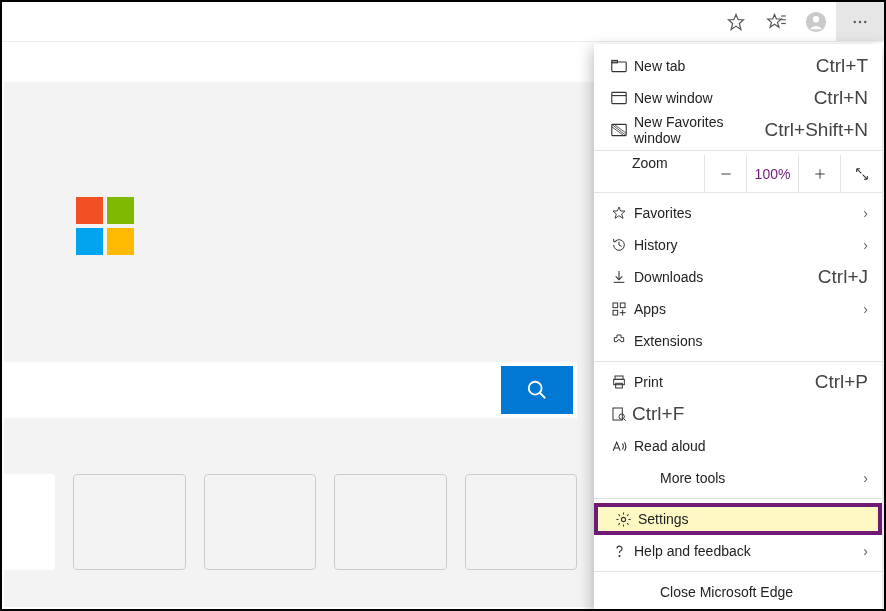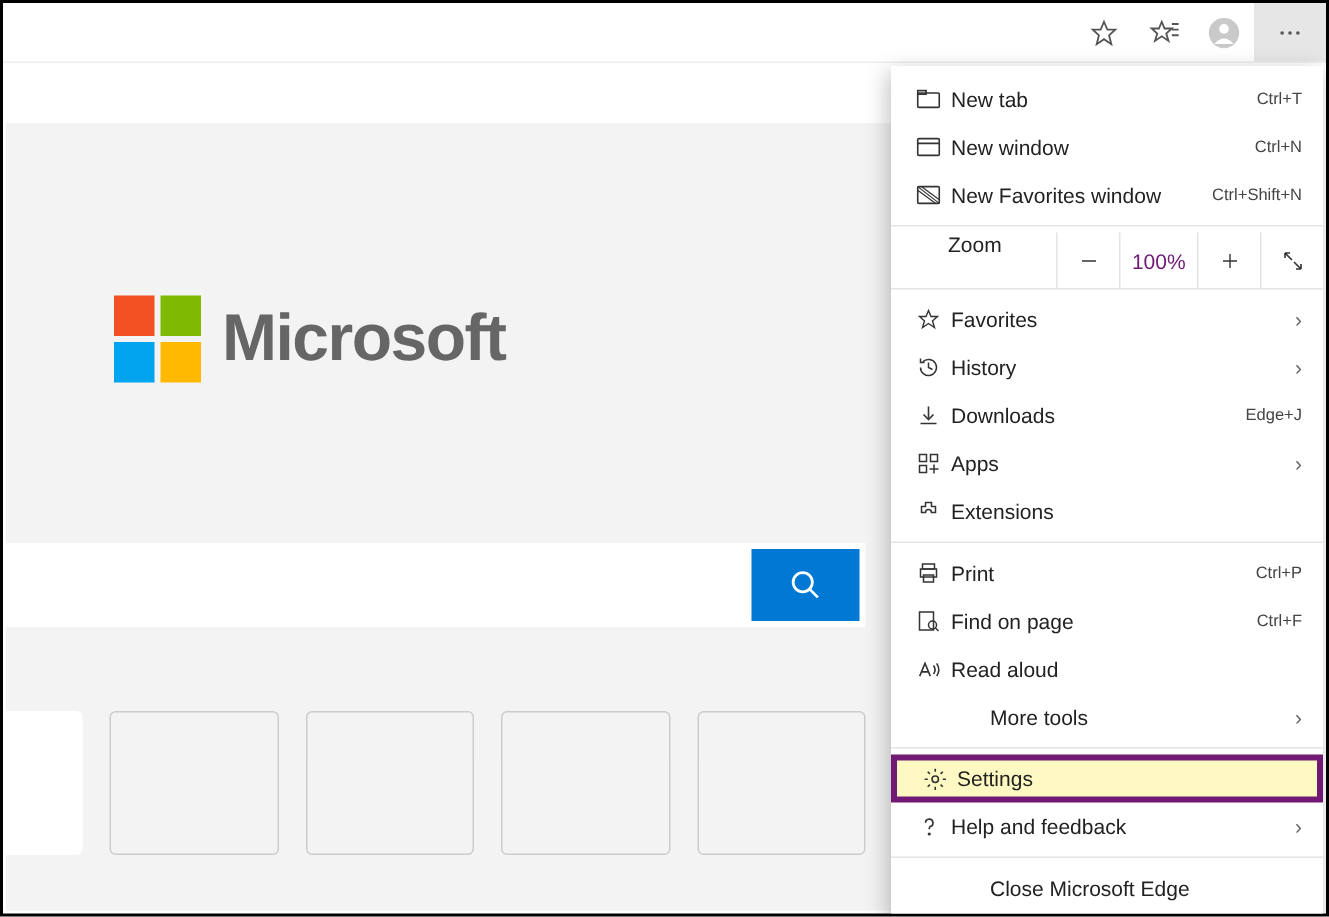--- a/index.html
+++ b/index.html
@@ -78,21 +78,21 @@
     z-index:10;
   }
   .row {
     height: 32px;
     display:flex; align-items:center;
     padding: 0 14px 0 12px;
     position:relative;
   }
   .row .ic { width:26px; display:flex; justify-content:center; }
   .row .lbl { flex:1; padding-left: 2px; color:#222; }
-  .row .acc { color:#444; font-size:11px;text-align:right; }
+  .row .acc { color:#444; font-size:19px;text-align:right; }
   .row .chev { color:#666; width:14px; text-align:right; }
   .sep { height:1px; background:#e4e4e4; margin:4px 0; }
 
   .zoomrow {
     height: 38px; display:flex; align-items:flex-start; position:relative;
     border-bottom:1px solid #e4e4e4;
   }
   .zoom-lbl { padding-left:38px; flex:1; color:#222; }
   .zoom-cell {
     width:42px; height:100%; display:flex; align-items:center; justify-content:center;
@@ -152,21 +152,20 @@
   <div class="tabstrip"></div>
   <div class="canvas">
 
     <div class="brand">
       <div class="logo">
         <div class="sq" style="background:#f25022"></div>
         <div class="sq" style="background:#7fba00"></div>
         <div class="sq" style="background:#00a4ef"></div>
         <div class="sq" style="background:#ffb900"></div>
       </div>
-      <div class="brand-text">Microsoft</div>
     </div>
 
     <div class="searchbar">
       <div class="spacer"></div>
       <div class="search-btn">
         <svg width="22" height="22" viewBox="0 0 24 24" fill="none" stroke="#fff" stroke-width="2">
             <circle cx="10" cy="10" r="7"></circle>
             <line x1="15" y1="15" x2="21" y2="21"></line>
           </svg>
       </div>
@@ -268,21 +267,21 @@
 
   <div class="row">
     <span class="ic">
       <svg width="16" height="16" viewBox="0 0 24 24" fill="none" stroke="#333" stroke-width="1.6">
           <line x1="12" y1="3" x2="12" y2="15"></line>
           <polyline points="7,11 12,16 17,11"></polyline>
           <line x1="4" y1="20" x2="20" y2="20"></line>
         </svg>
     </span>
     <span class="lbl">Downloads</span>
-    <span class="acc">Edge+J</span>
+    <span class="acc">Ctrl+J</span>
   </div>
 
   <div class="row">
     <span class="ic">
       <svg width="16" height="16" viewBox="0 0 24 24" fill="none" stroke="#333" stroke-width="1.5">
           <rect x="3" y="3" width="7" height="7"></rect>
           <rect x="14" y="3" width="7" height="7"></rect>
           <rect x="3" y="14" width="7" height="7"></rect>
           <line x1="17.5" y1="13" x2="17.5" y2="22"></line>
           <line x1="13" y1="17.5" x2="22" y2="17.5"></line>
@@ -316,21 +315,20 @@
   </div>
 
   <div class="row">
     <span class="ic">
       <svg width="16" height="16" viewBox="0 0 24 24" fill="none" stroke="#333" stroke-width="1.5">
           <rect x="3" y="3" width="14" height="18"></rect>
           <circle cx="16" cy="16" r="4"></circle>
           <line x1="19" y1="19" x2="22" y2="22"></line>
         </svg>
     </span>
-    <span class="lbl">Find on page</span>
     <span class="acc">Ctrl+F</span>
   </div>
 
   <div class="row">
     <span class="ic">
       <svg width="17" height="15" viewBox="0 0 24 20" fill="none" stroke="#333" stroke-width="1.5">
           <path d="M3 16 L8 4 L13 16 M5 12 H11"></path>
           <path d="M16 6 Q19 10 16 14"></path>
           <path d="M19 4 Q23 10 19 16"></path>
         </svg>

